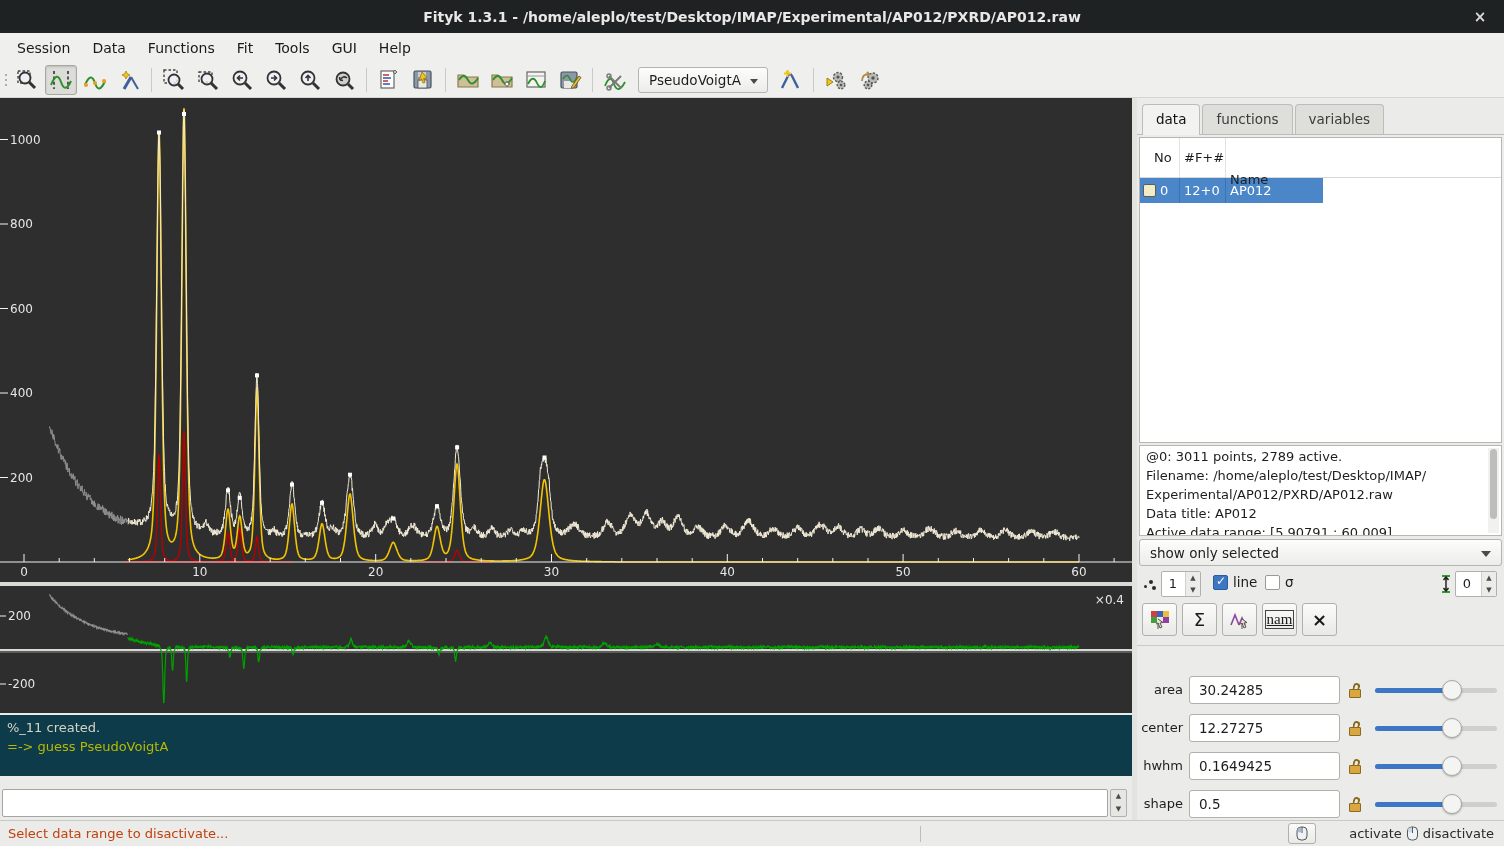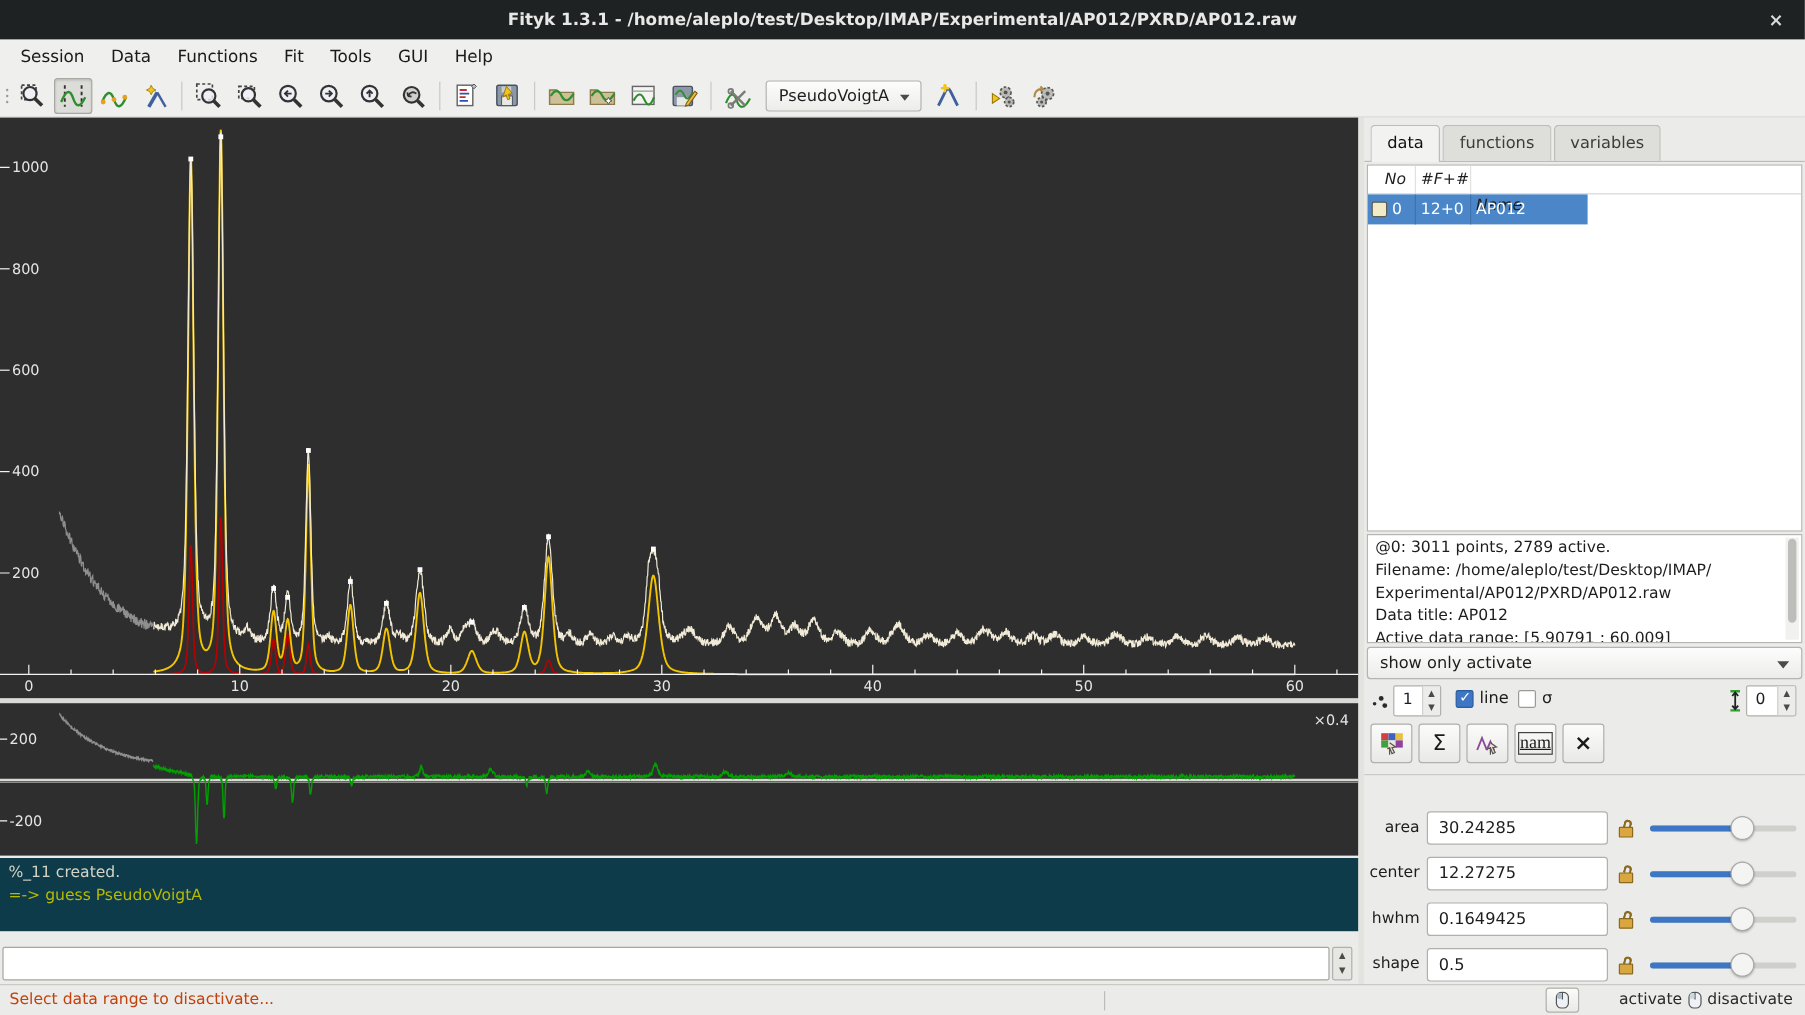--- a/index.html
+++ b/index.html
@@ -49,21 +49,21 @@
   
   .vsash { position:absolute; left:1132px; top:98px; width:5px; height:722px; background:#e3e3df; }
 
   
   .sidebar { position:absolute; left:1137px; top:98px; width:367px; height:722px; background:#ebebe9; }
   .tabs { position:absolute; left:0; top:3px; width:100%; height:34px; display:flex; align-items:flex-end; padding-left:5px; border-bottom:1px solid #bcbcb8; }
   .tab { padding:6px 13px 7px; font-size:13.5px; background:#dededa; border:1px solid #bcbcb8; border-bottom:none;
     border-radius:4px 4px 0 0; margin-right:2px; color:#3c3c3a; }
   .tab.active { background:#f2f2f0; color:#111; padding-bottom:8px; margin-bottom:-1px; }
   .dtable { position:absolute; left:2px; top:39px; width:363px; height:306px; background:#ffffff; border:1px solid #b6b6b2; }
-  .thead { display:flex; height:24px; border-bottom:1px solid #d8d8d4; align-items:center; font-size:13px;font-style:italic; }
+  .thead { display:flex; height:40px; border-bottom:1px solid #d8d8d4; align-items:center; font-size:13px; }
   .th { padding-left:4px; height:100%; display:flex; align-items:center; border-right:1px solid #e2e2de; }
   .th.c1{ width:40px; padding-left:14px;} .th.c2{ width:46px;} .th.c3{ flex:1; border-right:none;margin-top:44px;}
   .trow { display:flex; height:25px; width:183px; background:#4a86c8; color:#fff; align-items:center; font-size:13px; }
   .td { height:100%; display:flex; align-items:center; border-right:1px solid #3d72ad; }
   .td.c1{ width:40px; padding-left:3px; gap:4px;} .td.c2{ width:46px; padding-left:4px;} .td.c3{ width:97px; padding-left:4px; border-right:none;}
   .rowcheck { width:13px; height:13px; background:#f2ecc6; border:1px solid #5c5c58; border-radius:2px; }
   .infobox { position:absolute; left:2px; top:347px; width:363px; height:91px; background:#ffffff; border:1px solid #b6b6b2;
     padding:1px 6px; font-size:13px; line-height:19px; overflow:hidden; }
   .infoscroll { position:absolute; right:2px; top:2px; width:11px; height:85px; background:#f1f1ef; }
   .infoscroll i { position:absolute; left:2px; top:1px; width:7px; height:70px; background:#bdbdb9; border-radius:4px; }
@@ -430,21 +430,21 @@
       <div>Filename: /home/aleplo/test/Desktop/IMAP/</div>
       <div>Experimental/AP012/PXRD/AP012.raw</div>
       <div>Data title: AP012</div>
       <div>Active data range: [5.90791 : 60.009]</div>
       <span class="infoscroll">
           <i></i>
         </span>
     </div>
 
     <div class="showcombo">
-      <span>show only activate</span>
+      <span>show only selected</span>
     </div>
 
     <div class="ctrlrow">
       <span class="dotsicon">
         <i style="left:1px;top:8px;width:3px;height:3px"></i>
           <i style="left:6px;top:3px;width:4px;height:4px"></i>
           <i style="left:9px;top:9px;width:4px;height:4px"></i>
       </span>
       <span class="spinbox" style="left:24px; top:3px; width:40px;">
         <span class="val">1</span>

